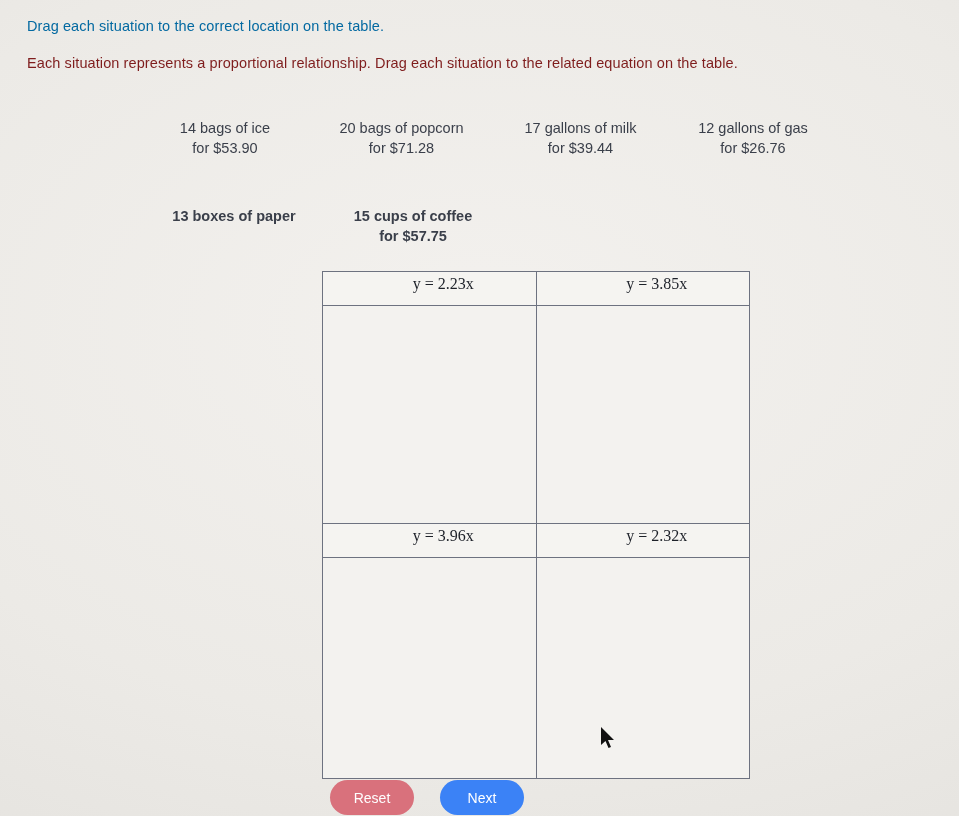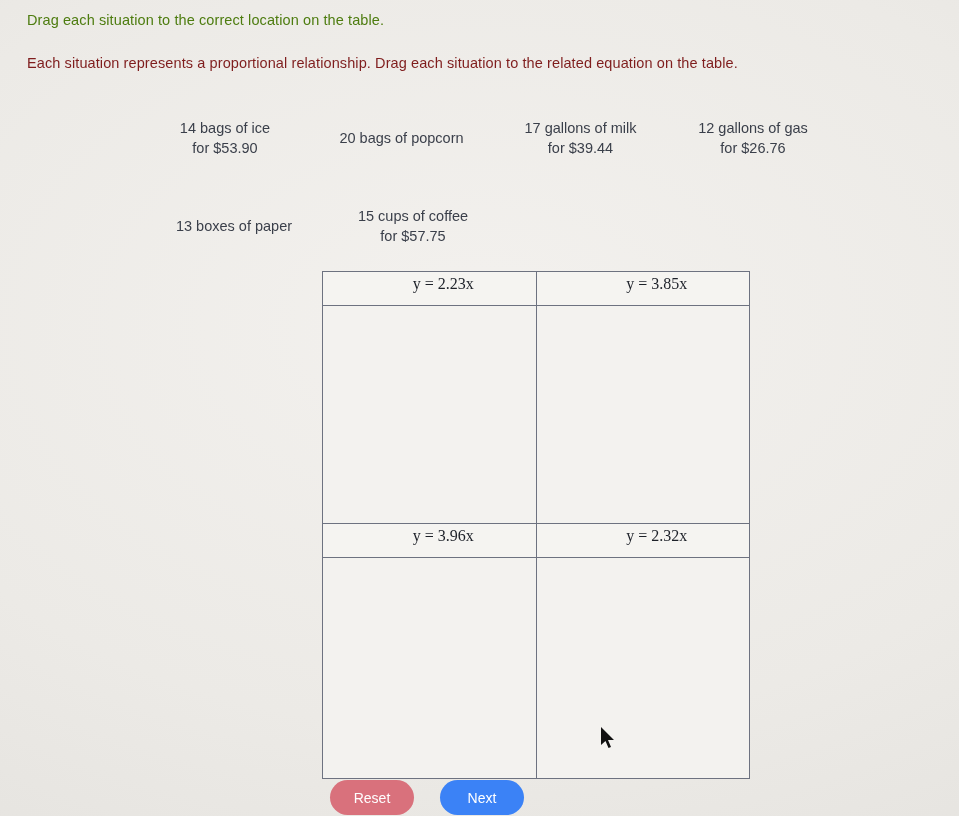--- a/index.html
+++ b/index.html
@@ -23,46 +23,47 @@
       radial-gradient(120% 90% at 50% 40%, #f3f1ee 0%, #eceae6 55%, #e2e0dc 100%);
     z-index: 0;
   }
   .content {
     position: relative;
     z-index: 1;
   }
   .instruction-1 {
     position: absolute;
     left: 27px;
-    top: 12px;
-    font-size: 14.5px;
-    color: #4d7c0f;
+    top: 18px;
+    font-size: 14.5px;
+    color: #0369a1;
     letter-spacing: 0.1px;
   }
   .instruction-2 {
     position: absolute;
     left: 27px;
     top: 55px;
     font-size: 14.5px;
     color: #7f1d1d;
     letter-spacing: 0.1px;
   }
   .tiles {
     position: absolute;
     left: 140px;
     top: 118px;
     width: 700px;
   }
   .tile-row {
     display: flex;
     flex-direction: row;
-    align-items: center;
+    align-items: flex-start;
   }
   .tile-row.row-2 {
     margin-top: 48px;
+    font-weight: bold;
   }
   .tile {
     text-align: center;
     font-size: 14.5px;
     line-height: 20px;
     color: #3a3f4a;
     padding: 0 10px;
     cursor: move;
     white-space: nowrap;
   }
@@ -155,20 +156,21 @@
   <div class="instruction-2">Each situation represents a proportional relationship. Drag each situation to the related equation on the table.</div>
 
   <div class="tiles">
     <div class="tile-row row-1">
       <div class="tile tile-0">
         <span>14 bags of ice</span>
         <span class="l2">for $53.90</span>
       </div>
       <div class="tile tile-1">
         <span>20 bags of popcorn</span>
+        <span class="l2">for $71.28</span>
       </div>
       <div class="tile tile-2">
         <span>17 gallons of milk</span>
         <span class="l2">for $39.44</span>
       </div>
       <div class="tile tile-3">
         <span>12 gallons of gas</span>
         <span class="l2">for $26.76</span>
       </div>
     </div>

